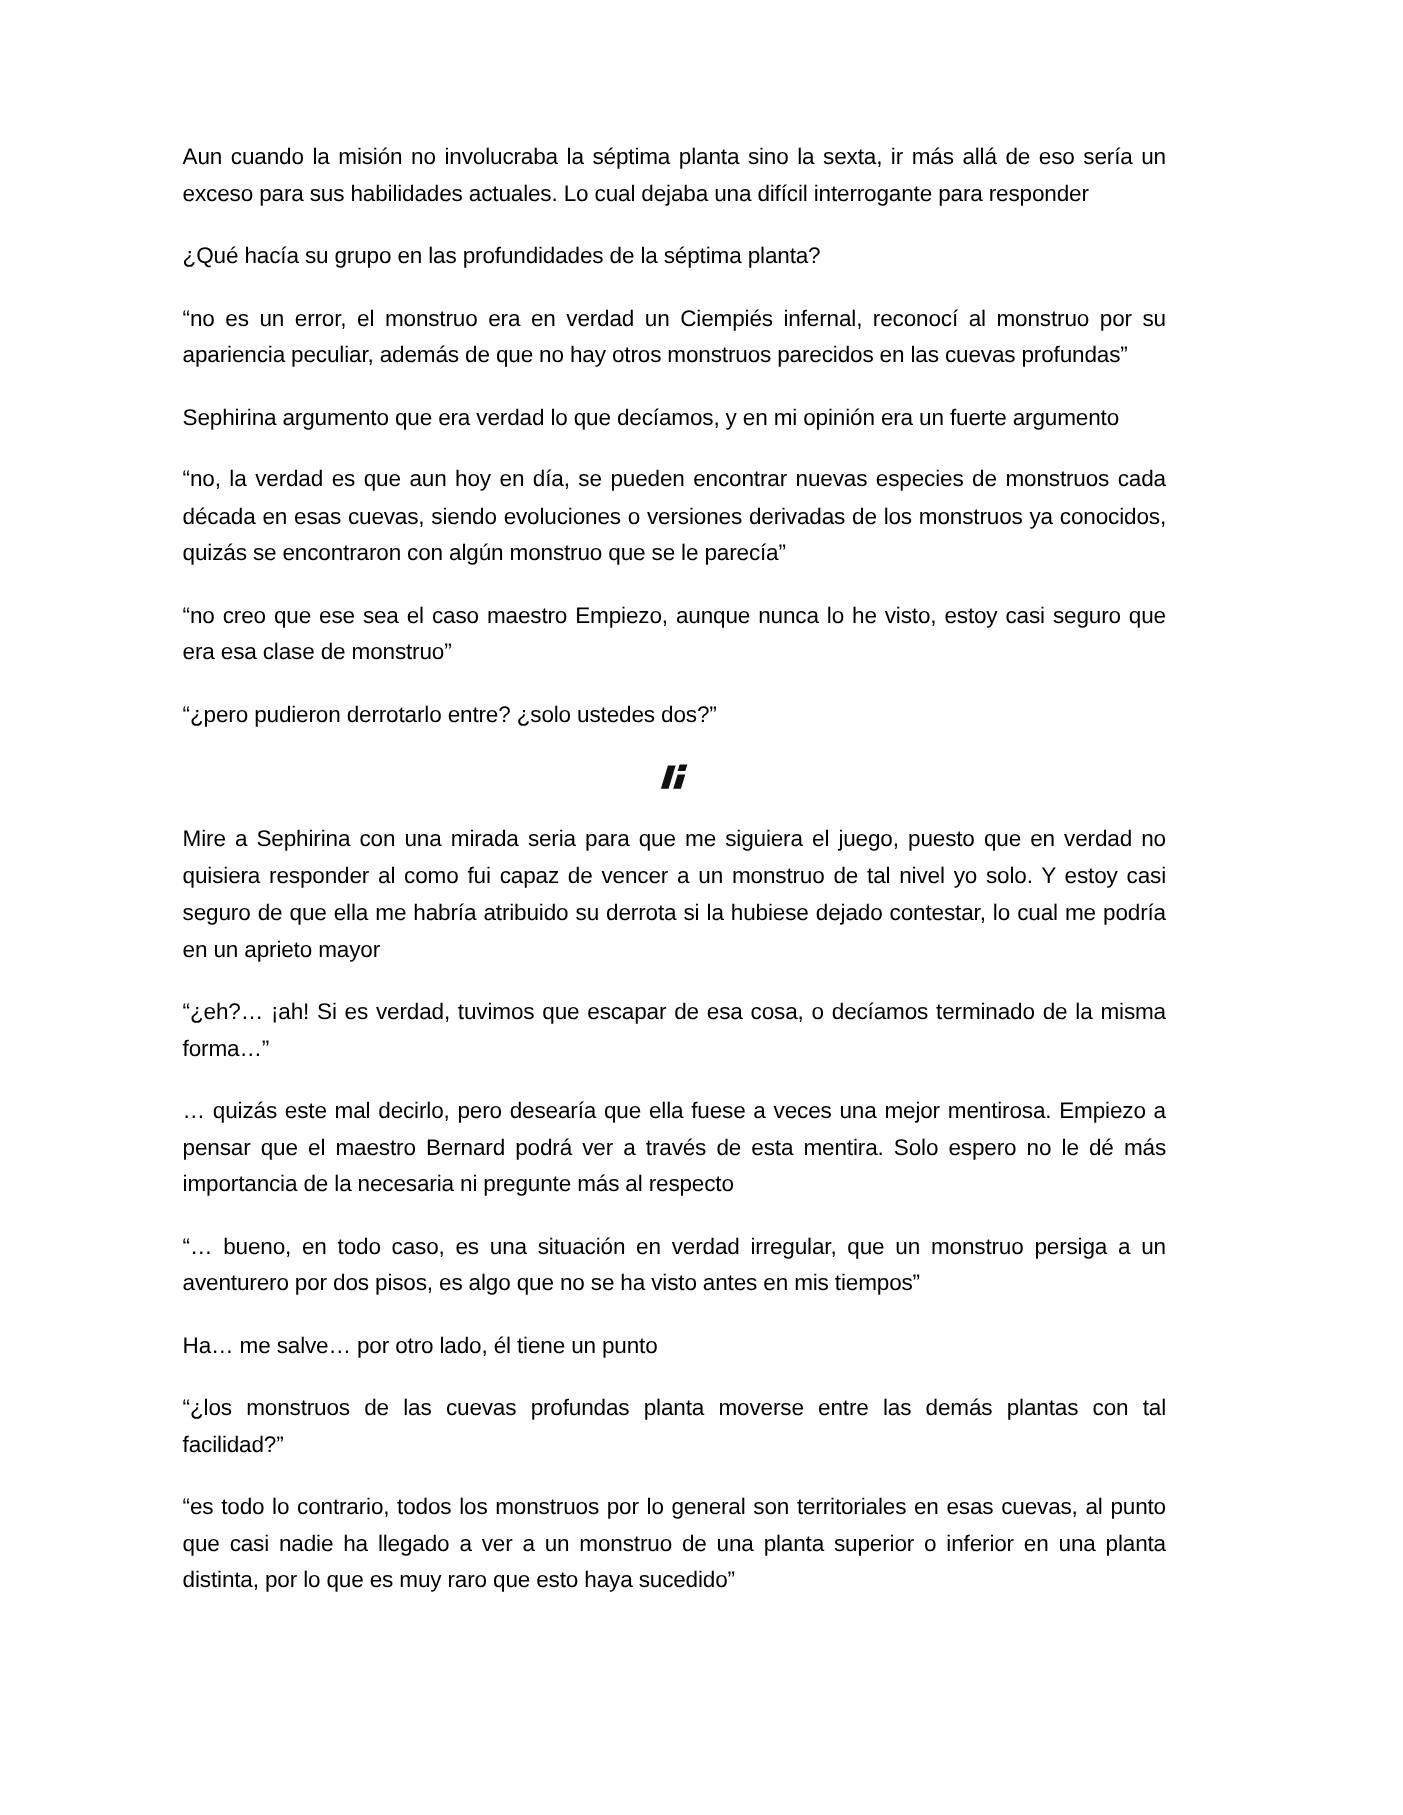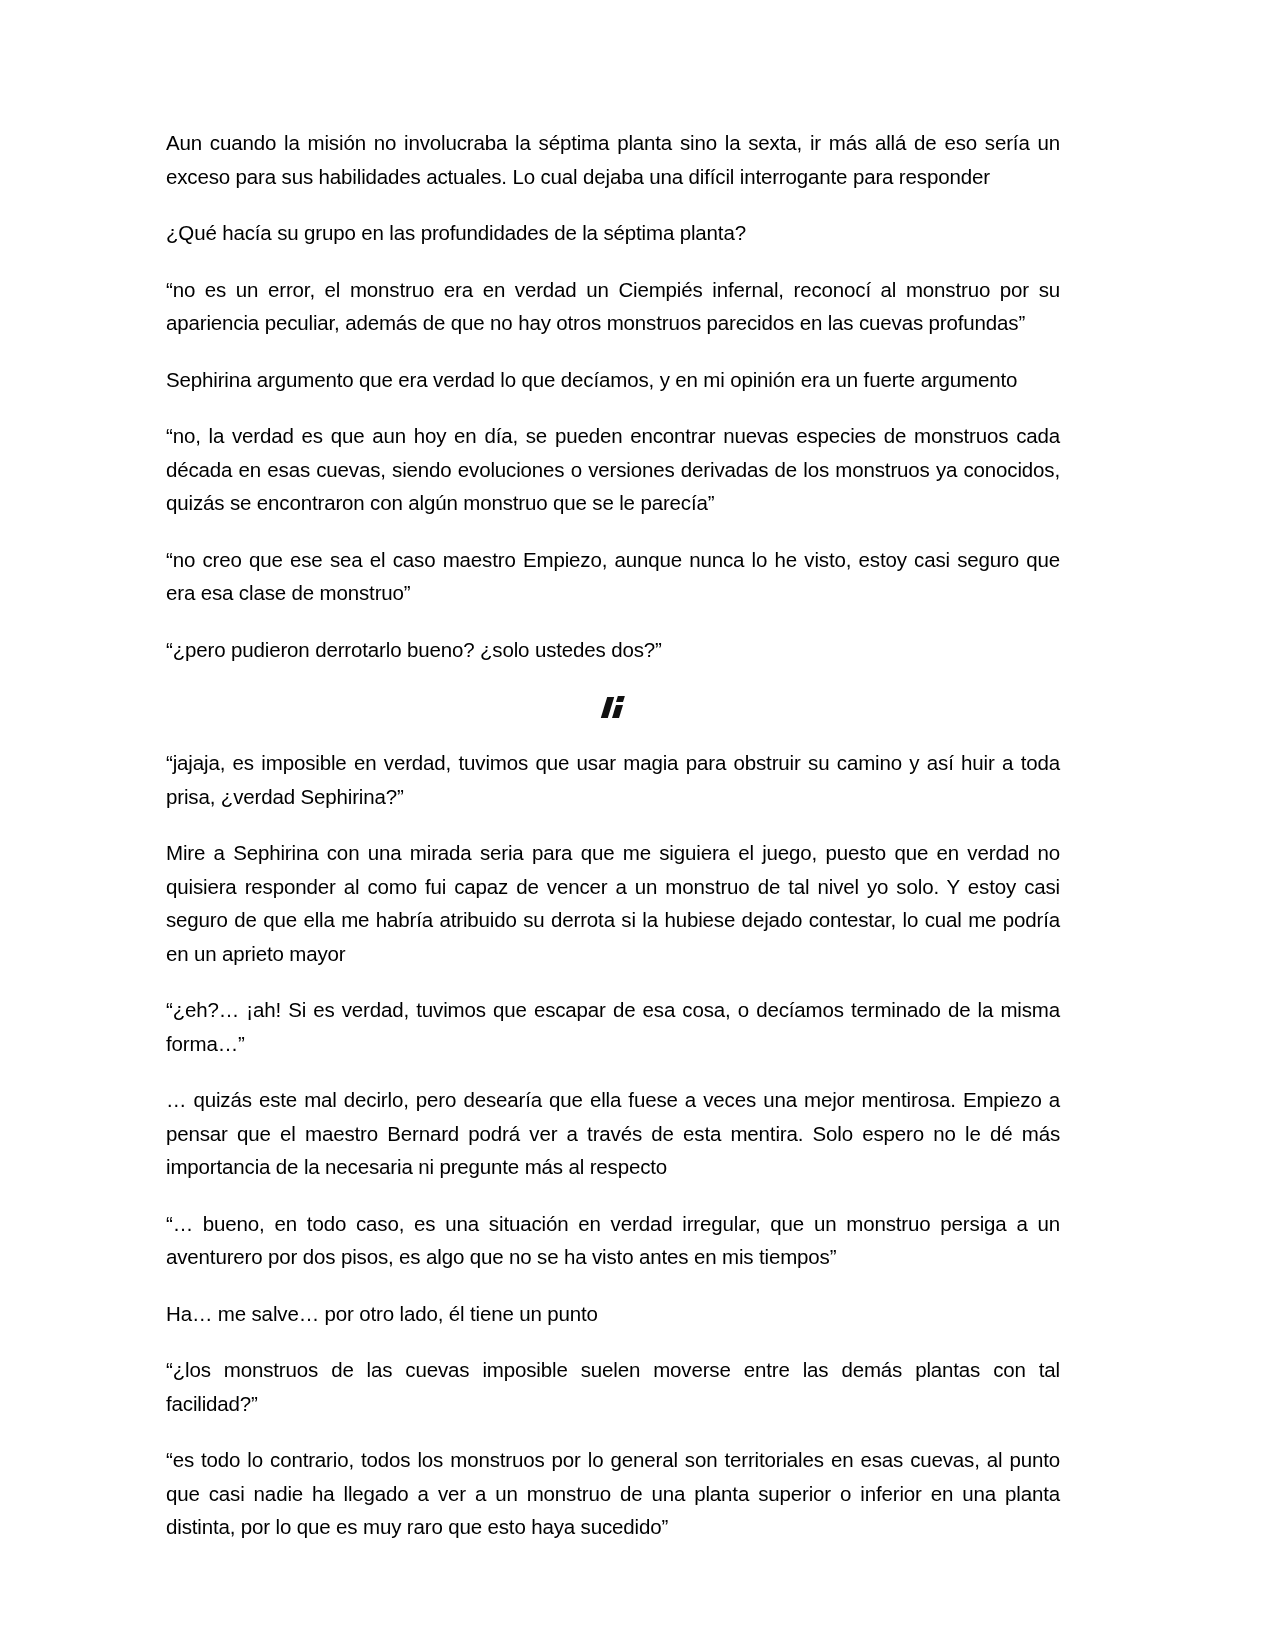--- a/index.html
+++ b/index.html
@@ -95,39 +95,38 @@
     <p class="para last-line-left">¿Qué hacía su grupo en las profundidades de la séptima planta?</p>
 
     <p class="para">“no es un error, el monstruo era en verdad un Ciempiés infernal, reconocí al monstruo por su apariencia peculiar, además de que no hay otros monstruos parecidos en las cuevas profundas”</p>
 
     <p class="para last-line-left">Sephirina argumento que era verdad lo que decíamos, y en mi opinión era un fuerte argumento</p>
 
     <p class="para">“no, la verdad es que aun hoy en día, se pueden encontrar nuevas especies de monstruos cada década en esas cuevas, siendo evoluciones o versiones derivadas de los monstruos ya conocidos, quizás se encontraron con algún monstruo que se le parecía”</p>
 
     <p class="para">“no creo que ese sea el caso maestro Empiezo, aunque nunca lo he visto, estoy casi seguro que era esa clase de monstruo”</p>
 
-    <p class="para last-line-left">“¿pero pudieron derrotarlo bueno? ¿solo ustedes dos?”</p>
+    <p class="para last-line-left">“¿pero pudieron derrotarlo entre? ¿solo ustedes dos?”</p>
 
     <div class="sep-block">
       <span class="sep-glyph">
         <i class="s1"></i><i class="s2"></i><i class="s3"></i>
       </span>
     </div>
 
 
-    <p class="para">“jajaja, es imposible en verdad, tuvimos que usar magia para obstruir su camino y así huir a toda prisa, ¿verdad Sephirina?”</p>
 
     <p class="para">Mire a Sephirina con una mirada seria para que me siguiera el juego, puesto que en verdad no quisiera responder al como fui capaz de vencer a un monstruo de tal nivel yo solo. Y estoy casi seguro de que ella me habría atribuido su derrota si la hubiese dejado contestar, lo cual me podría en un aprieto mayor</p>
 
     <p class="para">“¿eh?… ¡ah! Si es verdad, tuvimos que escapar de esa cosa, o decíamos terminado de la misma forma…”</p>
 
     <p class="para">… quizás este mal decirlo, pero desearía que ella fuese a veces una mejor mentirosa. Empiezo a pensar que el maestro Bernard podrá ver a través de esta mentira. Solo espero no le dé más importancia de la necesaria ni pregunte más al respecto</p>
 
     <p class="para">“… bueno, en todo caso, es una situación en verdad irregular, que un monstruo persiga a un aventurero por dos pisos, es algo que no se ha visto antes en mis tiempos”</p>
 
     <p class="para last-line-left">Ha… me salve… por otro lado, él tiene un punto</p>
 
-    <p class="para">“¿los monstruos de las cuevas imposible suelen moverse entre las demás plantas con tal facilidad?”</p>
+    <p class="para">“¿los monstruos de las cuevas profundas planta moverse entre las demás plantas con tal facilidad?”</p>
 
     <p class="para">“es todo lo contrario, todos los monstruos por lo general son territoriales en esas cuevas, al punto que casi nadie ha llegado a ver a un monstruo de una planta superior o inferior en una planta distinta, por lo que es muy raro que esto haya sucedido”</p>
 
   </div>
 </div>
 
 </body></html>

